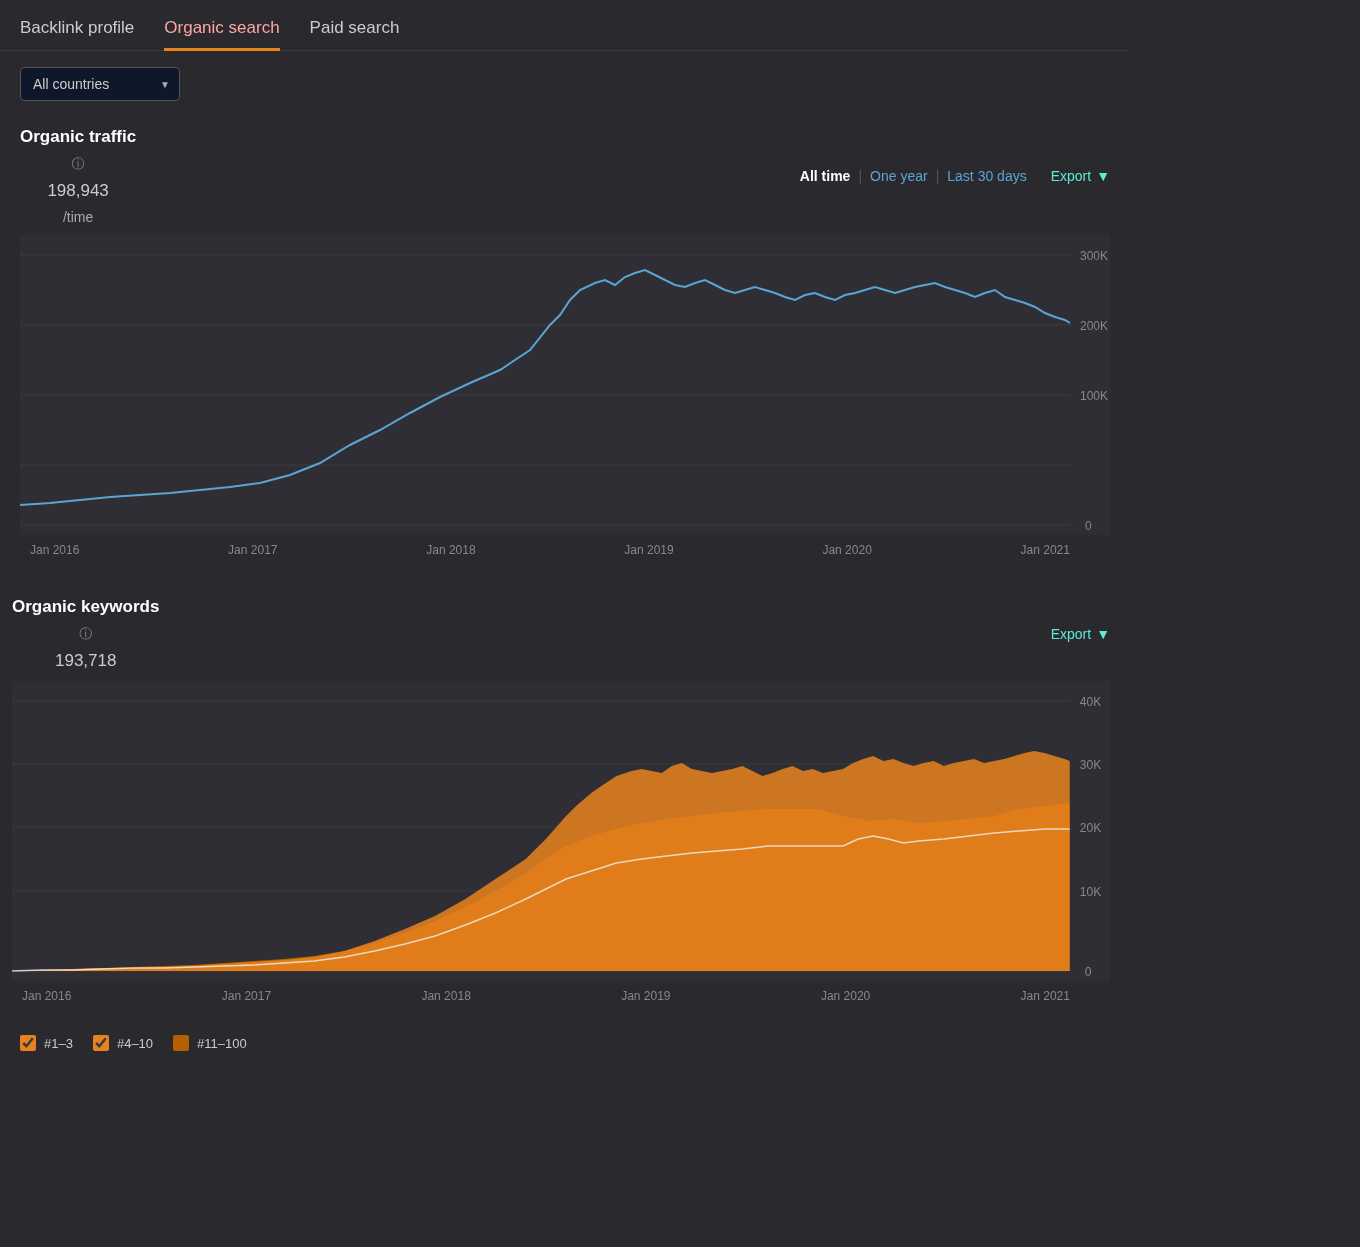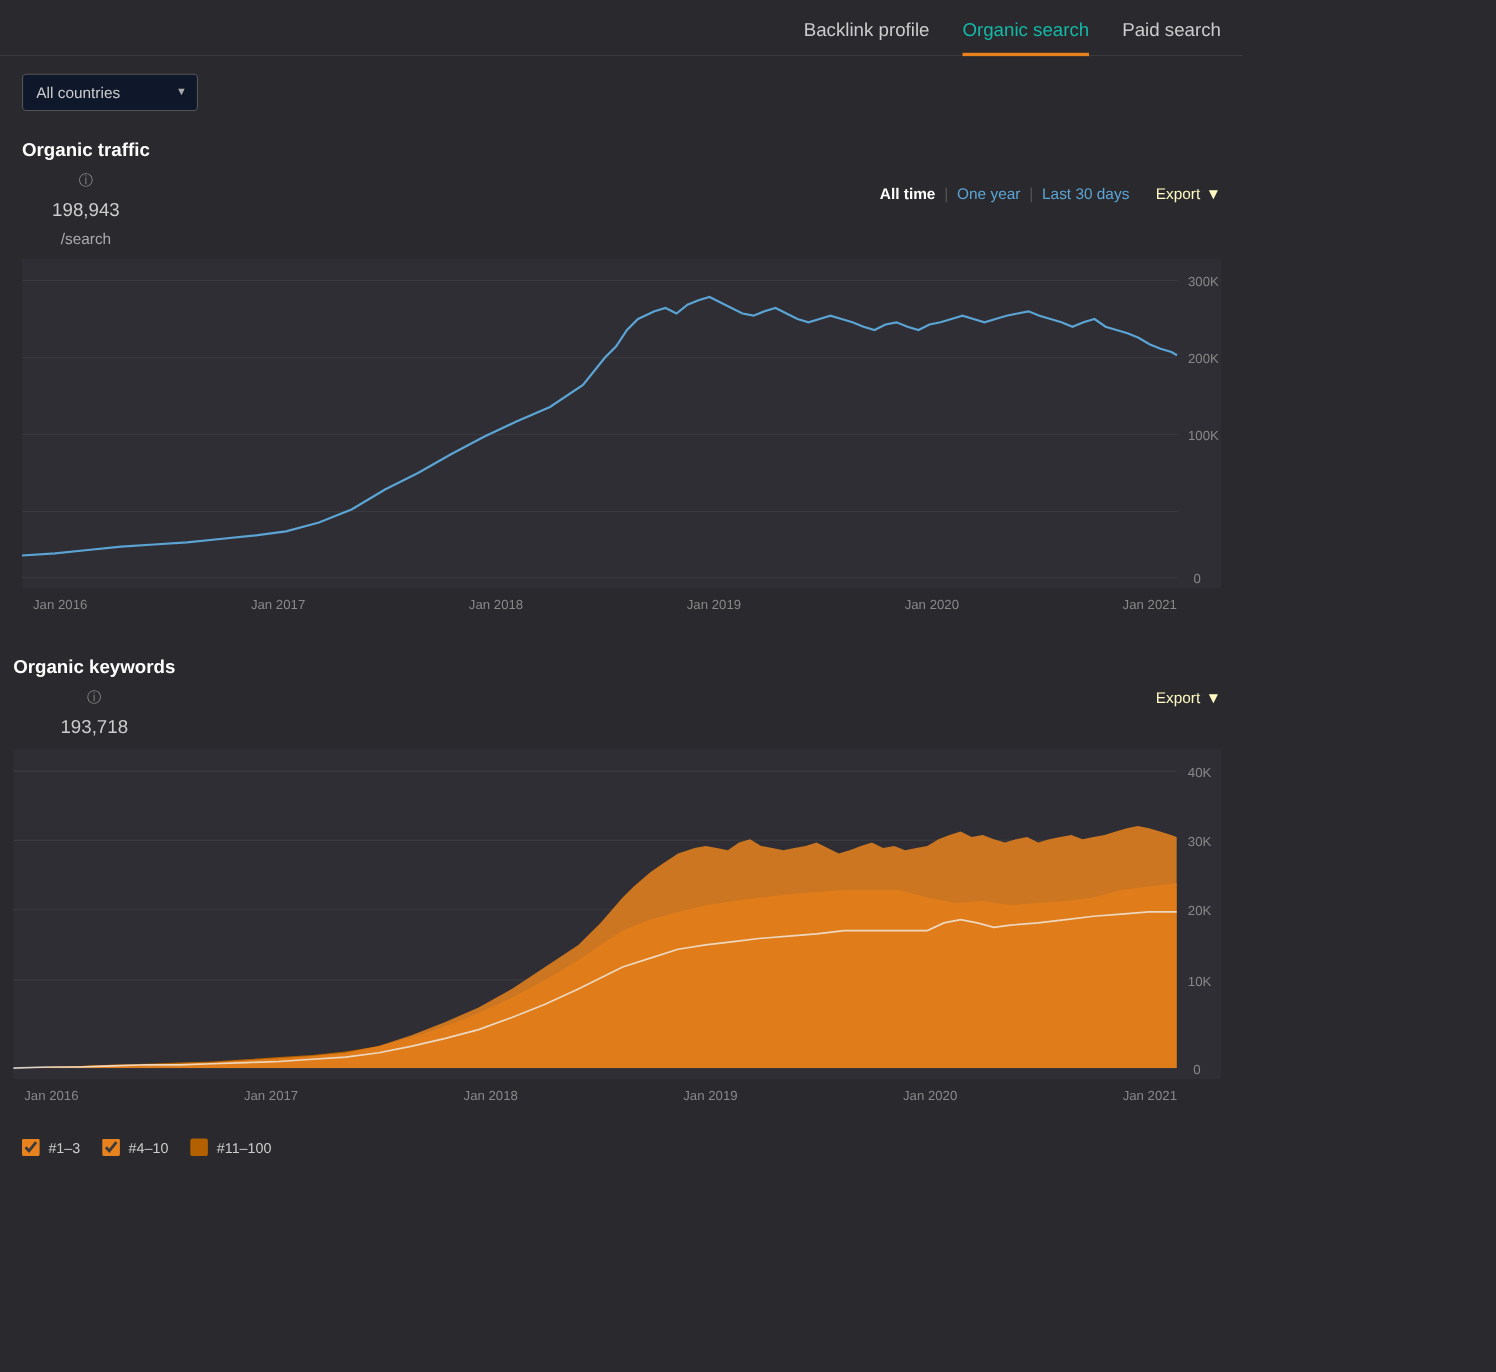--- a/index.html
+++ b/index.html
@@ -11,31 +11,30 @@
       padding: 0;
     }
 
     
     .tabs {
       display: flex;
       align-items: flex-end;
       padding: 18px 20px 0 20px;
       border-bottom: 1px solid #3a3a3e;
       gap: 30px;
-      justify-content: flex-end;
     }
     .tab-item {
       padding-bottom: 12px;
       font-size: 17px;
       cursor: pointer;
       color: #ccc;
       position: relative;
     }
     .tab-item.active {
-      color: #14b8a6;
+      color: #fca5a5;
     }
     .tab-item.active::after {
       content: '';
       position: absolute;
       bottom: -1px;
       left: 0;
       right: 0;
       height: 3px;
       background: #e8821e;
     }
@@ -131,21 +130,21 @@
     }
     .time-separator {
       color: #555;
       font-size: 14px;
     }
     .export-btn {
       display: flex;
       align-items: flex-end;
       gap: 5px;
       font-size: 14px;
-      color: #fef9c3;
+      color: #5eead4;
       cursor: pointer;
       background: none;
       border: none;
     }
 
     
     .chart-container {
       position: relative;
       width: 100%;
       height: 300px;
@@ -209,21 +208,21 @@
     </select>
   </div>
 </div>
 
 <div class="section">
   <div class="section-header">
     <div class="section-title-group">
       <span class="section-title">Organic traffic</span>
       <span class="info-icon">ⓘ</span>
       <span class="section-value">198,943</span>
-      <span class="section-unit">/search</span>
+      <span class="section-unit">/time</span>
     </div>
     <div class="section-controls">
       <div class="time-filter">
         <button class="time-btn active">All time</button>
         <span class="time-separator">|</span>
         <button class="time-btn">One year</button>
         <span class="time-separator">|</span>
         <button class="time-btn">Last 30 days</button>
       </div>
       <button class="export-btn">

